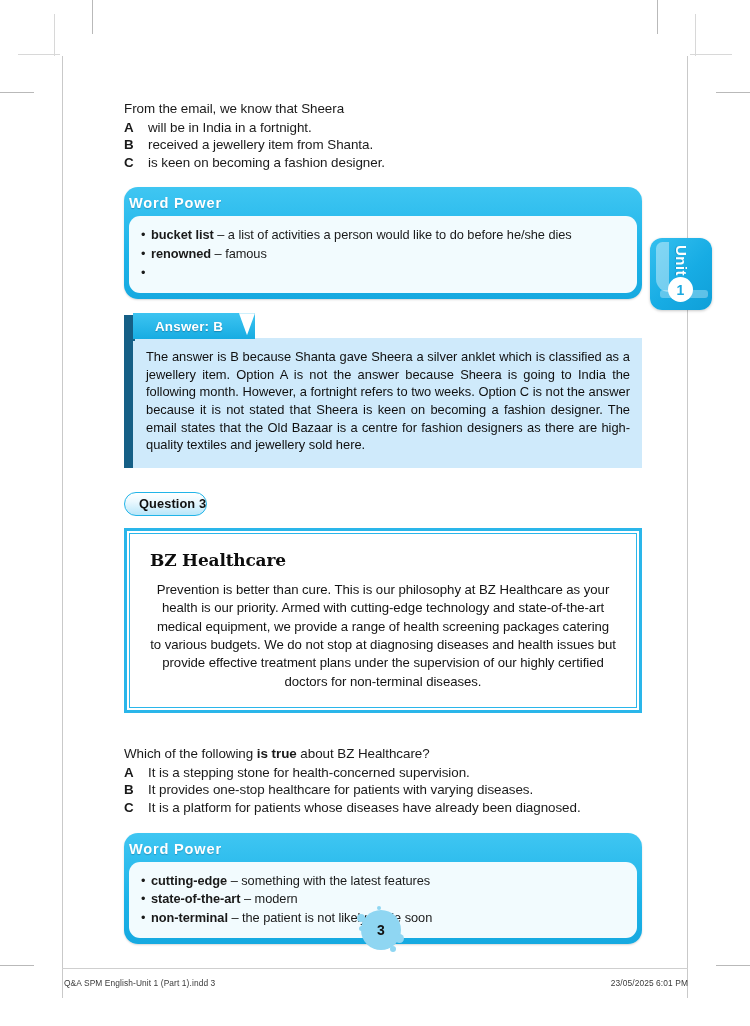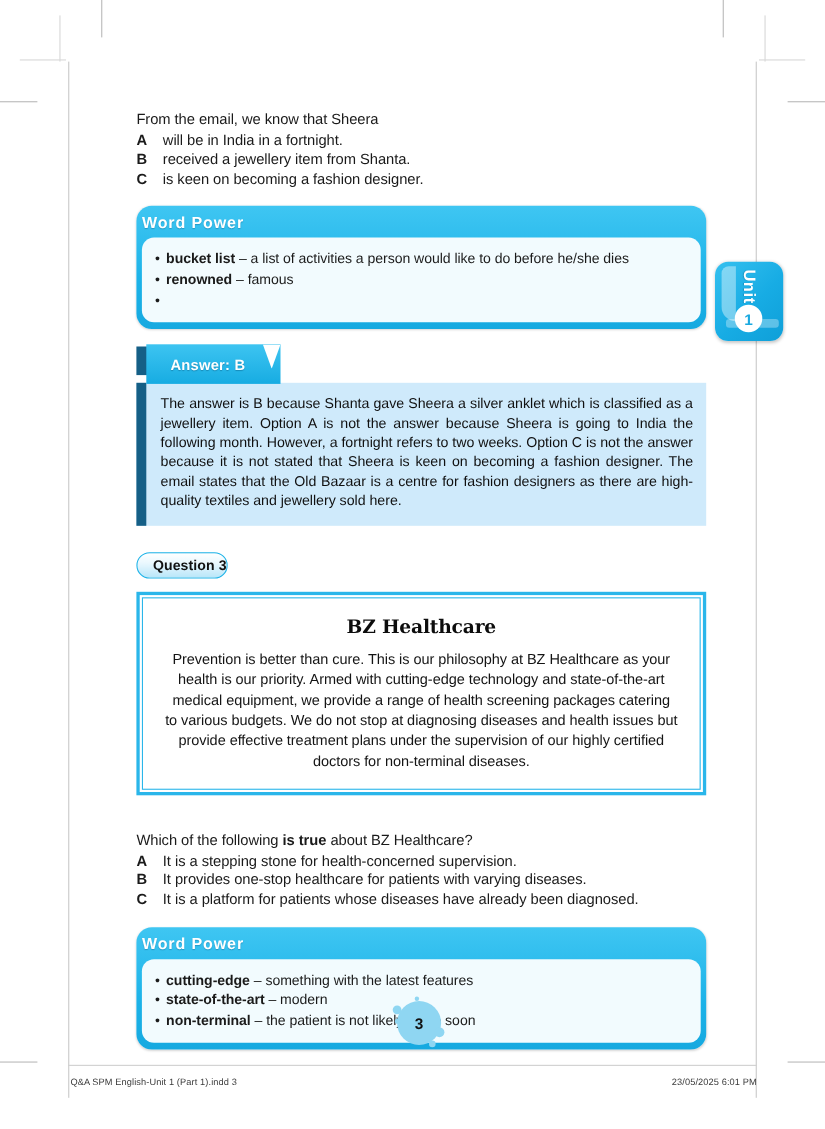--- a/index.html
+++ b/index.html
@@ -92,21 +92,21 @@
     display: flex;
   }
   .wp-bullet { flex: 0 0 10px; }
   .wp-term { font-weight: bold; }
 
   
   .answer-block { position: relative; margin-top: 14px; }
 
   .answer-ribbon {
     position: relative;
-    height: 36px;
+    height: 26px;
     margin-left: 9px;
     width: 122px;
     background: linear-gradient(180deg, #3dc4f1 0%, #17ace2 100%);
     display: flex;
     align-items: center;
     justify-content: center;
     z-index: 3;
   }
   .answer-ribbon .label {
     color: #ffffff;
@@ -168,21 +168,20 @@
     border: 3px solid #2ab6ea;
     padding: 2px;
     background: #ffffff;
   }
   .advert-inner {
     border: 1px solid #2ab6ea;
     padding: 16px 20px 16px 20px;
     background: #ffffff;
   }
   .advert-title {
-    text-align: center;
     font-family: "DejaVu Serif", serif;
     font-weight: bold;
     font-size: 17px;
     letter-spacing: -0.2px;
     color: #0d0d0d;
     margin-bottom: 11px;
   }
   .advert-body {
     text-align: center;
     font-size: 13.2px;

